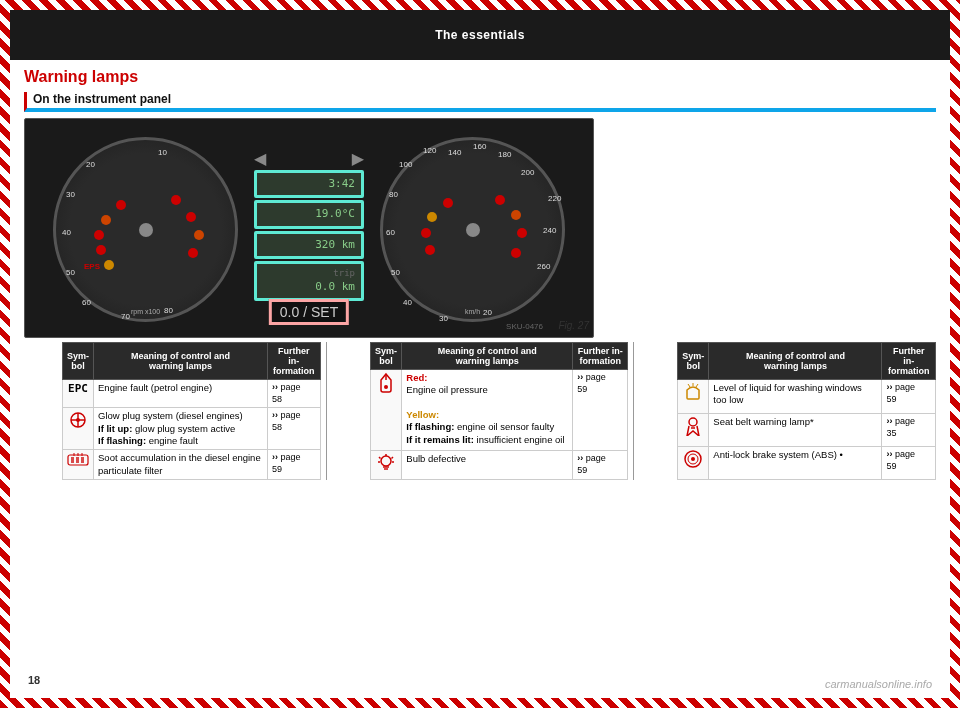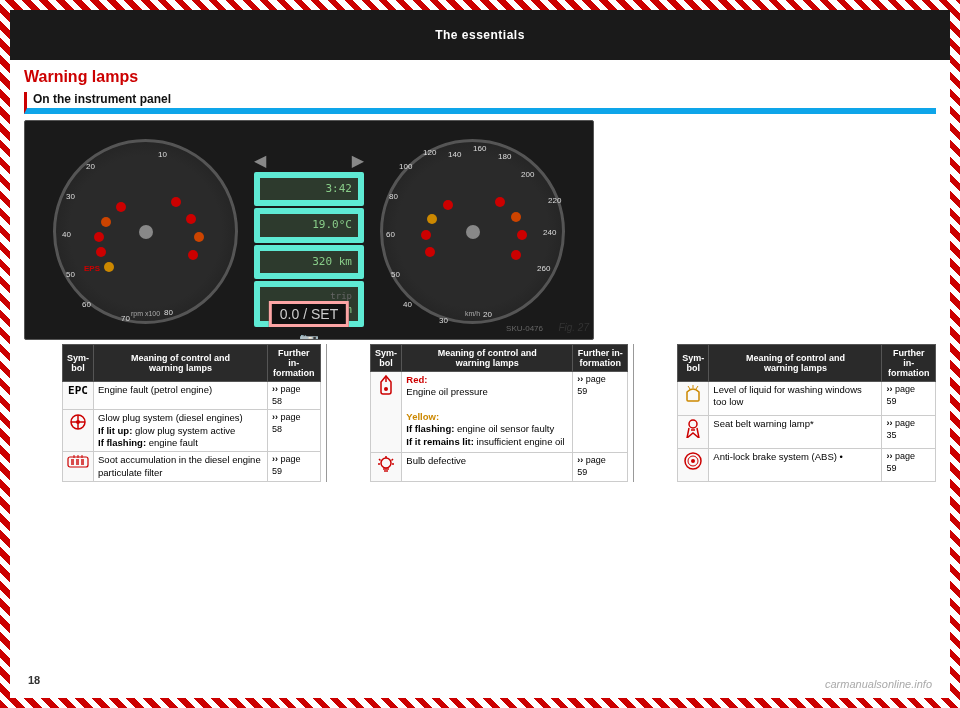--- a/index.html
+++ b/index.html
@@ -58,21 +58,21 @@
     }
 
     .subsection-title {
       font-size: 12px;
       font-weight: bold;
       color: #111;
       border-left: 3px solid #cc0000;
       padding-left: 6px;
       margin-bottom: 6px;
       padding-bottom: 2px;
-      border-bottom: 6px solid #0ea5e9;
+      border-bottom: 4px solid #0ea5e9;
     }
 
     
     .instrument-panel {
       background: #1a1a1a;
       border: 1px solid #555;
       width: 570px;
       height: 220px;
       margin-bottom: 4px;
       position: relative;
@@ -117,21 +117,21 @@
     .gauge-center {
       position: absolute;
       left: 50%;
       top: 30px;
       transform: translateX(-50%);
       width: 110px;
       text-align: center;
     }
     .display-box {
       background: #2d3a2d;
-      border: 6px solid #5eead4;
+      border: 3px solid #5eead4;
       padding: 4px 6px;
       margin-bottom: 2px;
       color: #88cc88;
       font-size: 11px;
       font-family: monospace;
       text-align: right;
       border-radius: 2px;
     }
     .display-line { display: block; line-height: 1.3; }
 

